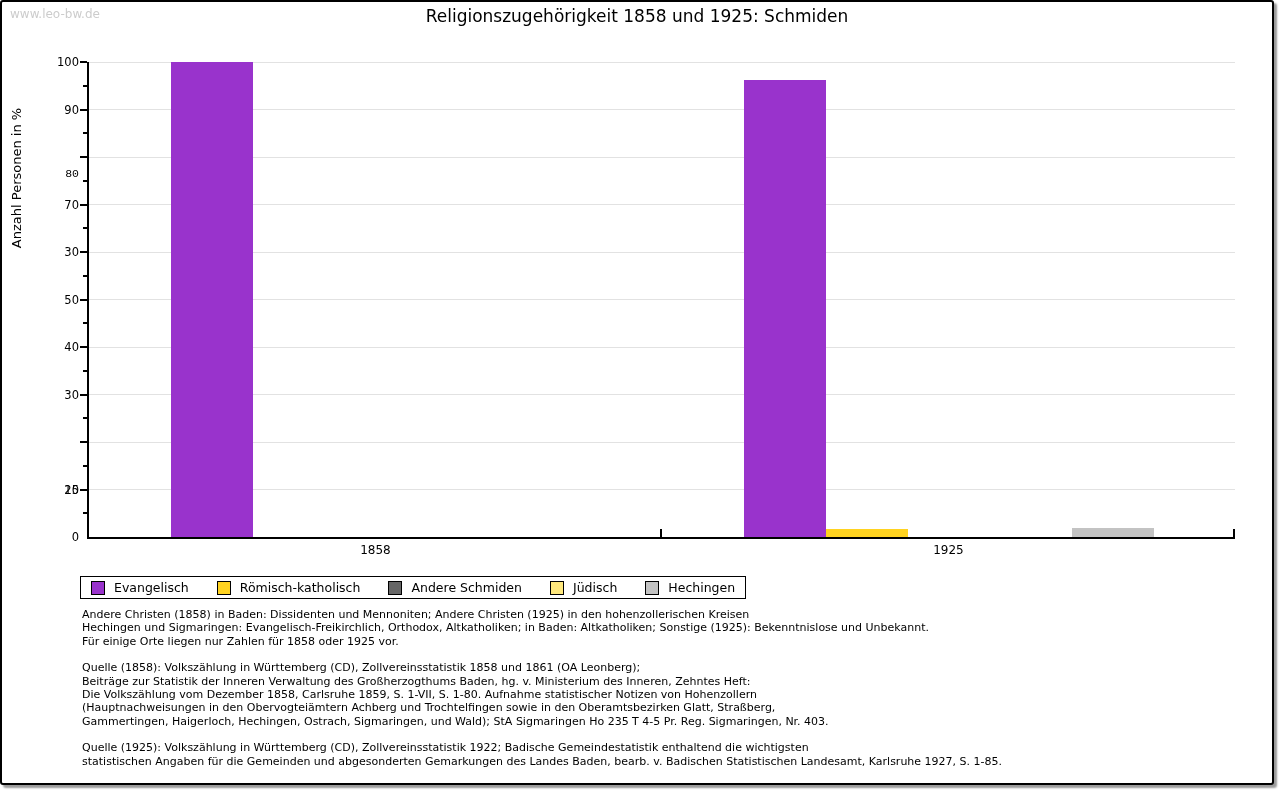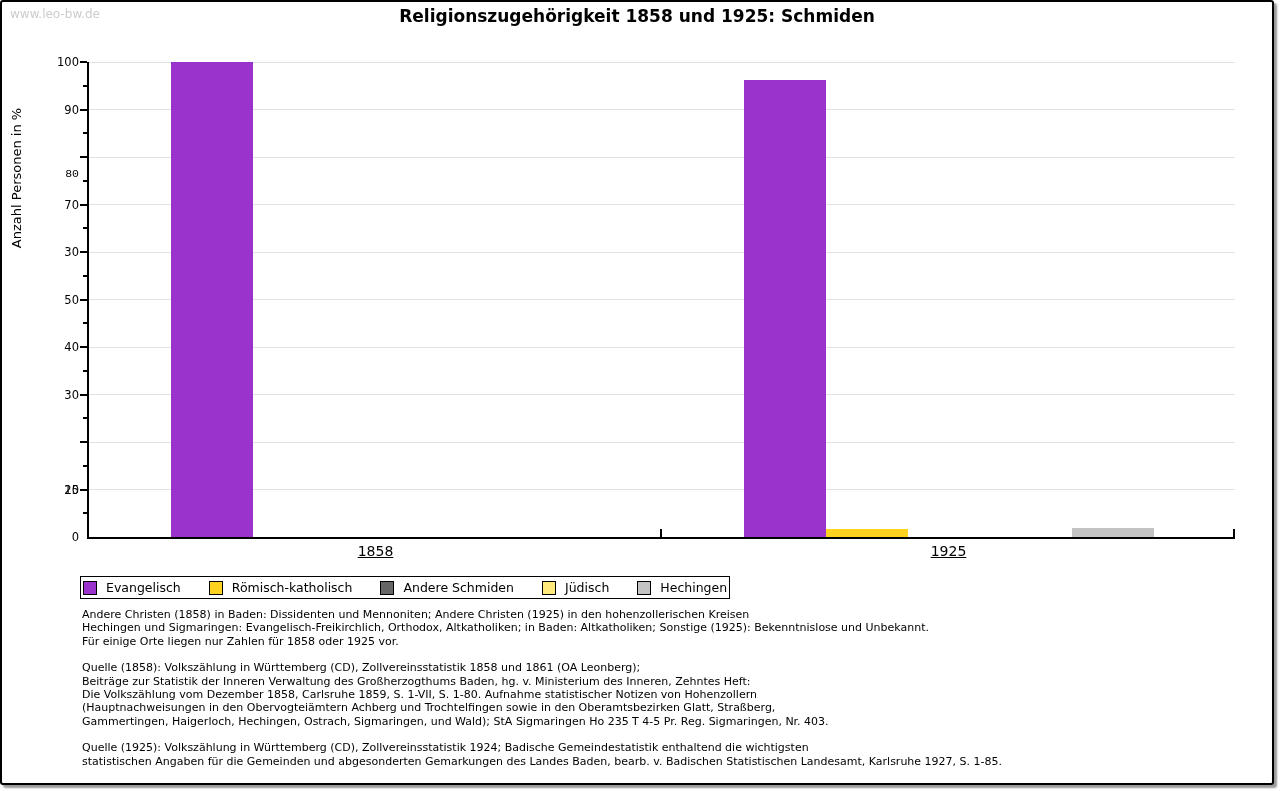--- a/index.html
+++ b/index.html
@@ -29,21 +29,21 @@
     font-size: 12px;
     color: #cccccc;
   }
   .chart-title {
     position: absolute;
     left: 0;
     right: 0;
     top: 4px;
     text-align: center;
     font-size: 17px;
-    font-weight: 700;
+    font-weight: 400;
     color: #000;
   }
   .ylabel {
     position: absolute;
     left: 14px;
     top: 176px;
     transform: translate(-50%, -50%) rotate(-90deg);
     white-space: nowrap;
     font-size: 13px;
   }
@@ -92,32 +92,31 @@
     position: absolute;
     bottom: 0;
     width: 2px;
     height: 8px;
     background: #000;
   }
   .xtick-label {
     position: absolute;
     top: 481px;
     text-align: center;
-    font-size: 14px;
-    text-decoration: underline;
+    font-size: 12px;
   }
   #legend {
     position: absolute;
     left: 78px;
     top: 574px;
     display: inline-flex;
     align-items: center;
     gap: 28px;
     border: 1px solid #000;
-    padding: 3px 2px;
+    padding: 3px 10px;
     background: #fff;
   }
   .legend-item {
     display: flex;
     align-items: center;
     gap: 9px;
     font-size: 12.5px;
   }
   .legend-swatch {
     width: 12px;
@@ -233,16 +232,16 @@
 
   <div id="footnotes">
       <div class="footnote-paragraph">Andere Christen (1858) in Baden: Dissidenten und Mennoniten; Andere Christen (1925) in den hohenzollerischen Kreisen
 Hechingen und Sigmaringen: Evangelisch-Freikirchlich, Orthodox, Altkatholiken; in Baden: Altkatholiken; Sonstige (1925): Bekenntnislose und Unbekannt.
 Für einige Orte liegen nur Zahlen für 1858 oder 1925 vor.</div>
       <div class="footnote-paragraph">Quelle (1858): Volkszählung in Württemberg (CD), Zollvereinsstatistik 1858 und 1861 (OA Leonberg);
 Beiträge zur Statistik der Inneren Verwaltung des Großherzogthums Baden, hg. v. Ministerium des Inneren, Zehntes Heft:
 Die Volkszählung vom Dezember 1858, Carlsruhe 1859, S. 1-VII, S. 1-80. Aufnahme statistischer Notizen von Hohenzollern
 (Hauptnachweisungen in den Obervogteiämtern Achberg und Trochtelfingen sowie in den Oberamtsbezirken Glatt, Straßberg,
 Gammertingen, Haigerloch, Hechingen, Ostrach, Sigmaringen, und Wald); StA Sigmaringen Ho 235 T 4-5 Pr. Reg. Sigmaringen, Nr. 403.</div>
-      <div class="footnote-paragraph">Quelle (1925): Volkszählung in Württemberg (CD), Zollvereinsstatistik 1924; Badische Gemeindestatistik enthaltend die wichtigsten
+      <div class="footnote-paragraph">Quelle (1925): Volkszählung in Württemberg (CD), Zollvereinsstatistik 1922; Badische Gemeindestatistik enthaltend die wichtigsten
 statistischen Angaben für die Gemeinden und abgesonderten Gemarkungen des Landes Baden, bearb. v. Badischen Statistischen Landesamt, Karlsruhe 1927, S. 1-85.</div>
     </div>
 </div>
 
 </body></html>

